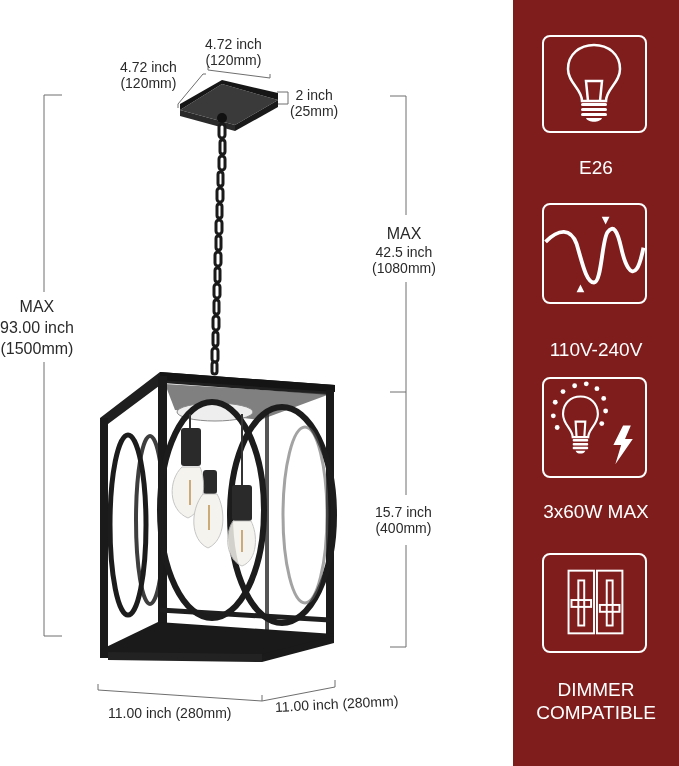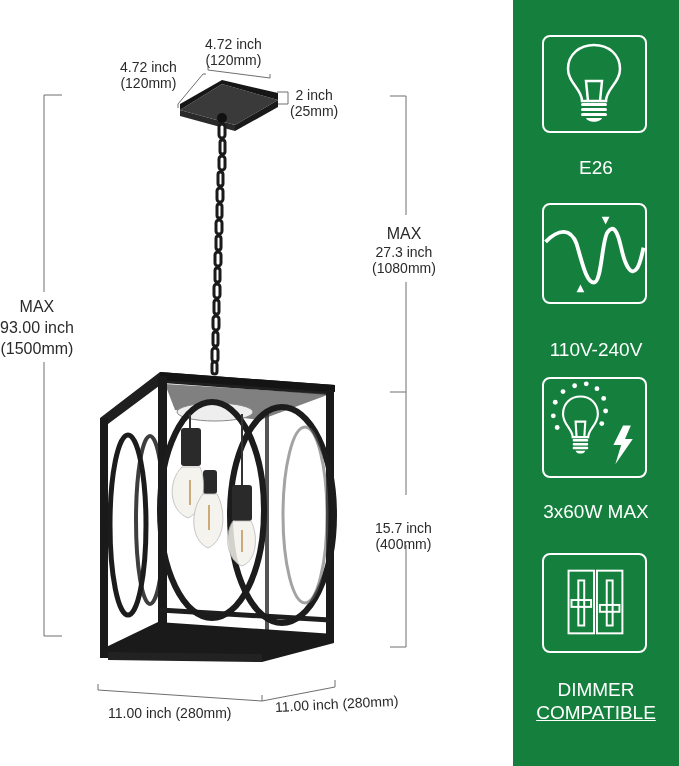--- a/index.html
+++ b/index.html
@@ -3,21 +3,21 @@
 <meta charset="utf-8">
 <style>
   html, body { margin: 0; padding: 0; }
   body {
     width: 679px; height: 766px; position: relative; overflow: hidden;
     background: #ffffff;
     font-family: "Liberation Sans", sans-serif;
     color: #222;
   }
   .left-area { position: absolute; left: 0; top: 0; width: 513px; height: 568px; background: #fff; }
-  .panel { position: absolute; left: 513px; top: 0; width: 166px; height: 766px; background: #15803d; }
+  .panel { position: absolute; left: 513px; top: 0; width: 166px; height: 766px; background: #7f1d1d; }
   .lbl { position: absolute; font-size: 14px; line-height: 16px; color: #2a2a2a; text-align: center; white-space: nowrap; }
   .lbl span { display: block; }
   .feature { position: absolute; left: 0; width: 166px; }
   .feature .box {
     position: absolute; left: 29px; width: 105px; height: 98px;
     border: 2px solid #ffffff; border-radius: 8px; box-sizing: border-box;
   }
   .feature .box svg { position: absolute; left: 0; top: 0; width: 101px; height: 94px; }
   .feature .ftext {
     position: absolute; left: 0; width: 166px; text-align: center;
@@ -145,24 +145,24 @@
     <span>2 inch</span>
     <span>(25mm)</span>
   </div>
   <div class="lbl" style="left:0px; top:296px; font-size:16px; line-height:21px;">
     <span>MAX</span>
     <span>93.00 inch</span>
     <span>(1500mm)</span>
   </div>
   <div class="lbl" style="left:366px; top:224px; width:76px;">
     <span style="font-size:16px; line-height:20px;">MAX</span>
-    <span>27.3 inch</span>
+    <span>42.5 inch</span>
     <span>(1080mm)</span>
   </div>
-  <div class="lbl" style="left:375px; top:504px;margin-top:16px;">
+  <div class="lbl" style="left:375px; top:504px;">
     <span>15.7 inch</span>
     <span>(400mm)</span>
   </div>
   <div class="lbl" style="left:108px; top:705px;">
     <span>11.00 inch (280mm)</span>
   </div>
   <div class="lbl" style="left:275px; top:699px; transform: rotate(-3deg); transform-origin: left center;">
     <span>11.00 inch (280mm)</span>
   </div>
 </div>
@@ -236,15 +236,15 @@
           <rect x="24" y="16" width="26" height="64"></rect>
           <rect x="53" y="16" width="26" height="64"></rect>
           <rect x="34" y="26" width="6" height="46"></rect>
           <rect x="63" y="26" width="6" height="46"></rect>
           <rect x="27" y="46" width="20" height="7"></rect>
           <rect x="56" y="51" width="20" height="7"></rect>
         </g>
       </svg>
     </div>
     <div class="ftext" style="top:126px;">DIMMER</div>
-    <div class="ftext" style="top:149px;text-decoration:underline;">COMPATIBLE</div>
+    <div class="ftext" style="top:149px;">COMPATIBLE</div>
   </div>
 </div>
 
 </body></html>

